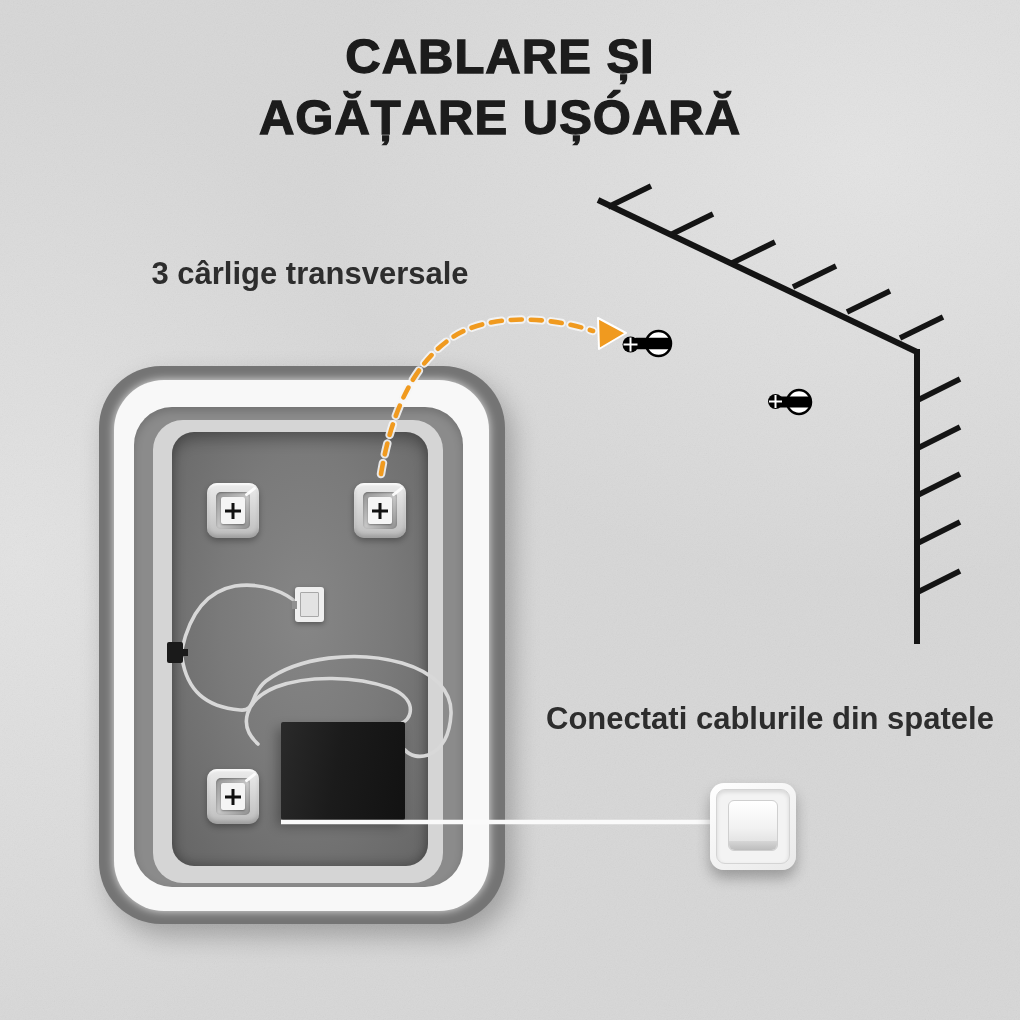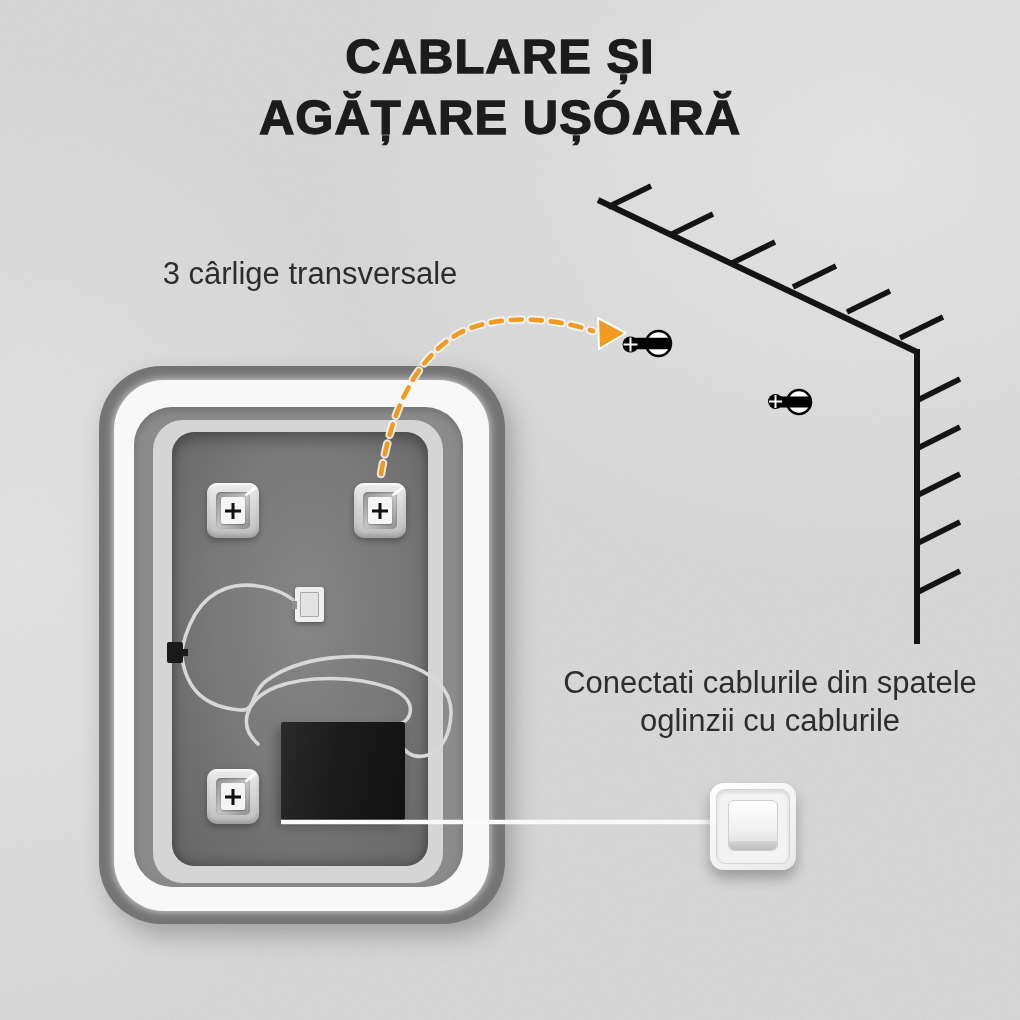--- a/index.html
+++ b/index.html
@@ -13,23 +13,23 @@
   }
   .layer{position:absolute;left:0;top:0;width:1020px;height:1020px;pointer-events:none;}
   .grain{opacity:.5;}
 
   
   .title{
     position:absolute;left:-10px;top:26px;width:1020px;text-align:center;z-index:8;
     font-size:49px;line-height:61px;font-weight:700;color:#1c1c1c;
     letter-spacing:1px;-webkit-text-stroke:1.3px #1c1c1c;
   }
-  .note{position:absolute;z-index:8;color:#2d2d2d;text-align:center;}
+  .note{position:absolute;z-index:8;color:#2d2d2d;text-align:center;font-weight:bold;}
   .note-left{left:60px;top:252px;width:500px;font-size:31px;line-height:43px;}
-  .note-right{left:540px;top:664px;width:460px;font-size:31px;line-height:38px;}
+  .note-right{left:540px;top:700px;width:460px;font-size:31px;line-height:38px;}
 
   
   .m-outer{position:absolute;left:99px;top:366px;width:406px;height:558px;border-radius:62px;
     background:#747474;box-shadow:8px 12px 26px rgba(0,0,0,.25);z-index:1;}
   .m-led{position:absolute;left:114px;top:380px;width:375px;height:531px;border-radius:50px;
     background:#f8f8f8;box-shadow:0 0 10px rgba(255,255,255,.8);z-index:1;}
   .m-mid{position:absolute;left:134px;top:407px;width:329px;height:480px;border-radius:38px;
     background:#8b8b8b;box-shadow:inset 0 4px 8px rgba(0,0,0,.18);z-index:1;}
   .m-border{position:absolute;left:153px;top:420px;width:290px;height:463px;border-radius:30px;
     background:#d5d5d5;z-index:1;}
@@ -195,16 +195,15 @@
     <div>CABLARE ȘI</div>
     <div>AGĂȚARE UȘÓARĂ</div>
   </div>
 
   <div class="note note-left">
     <div>3 cârlige transversale</div>
   </div>
 
   <div class="note note-right">
     <div>Conectati cablurile din spatele</div>
-    <div>oglinzii cu cablurile</div>
   </div>
 
 </div>
 
 </body></html>

